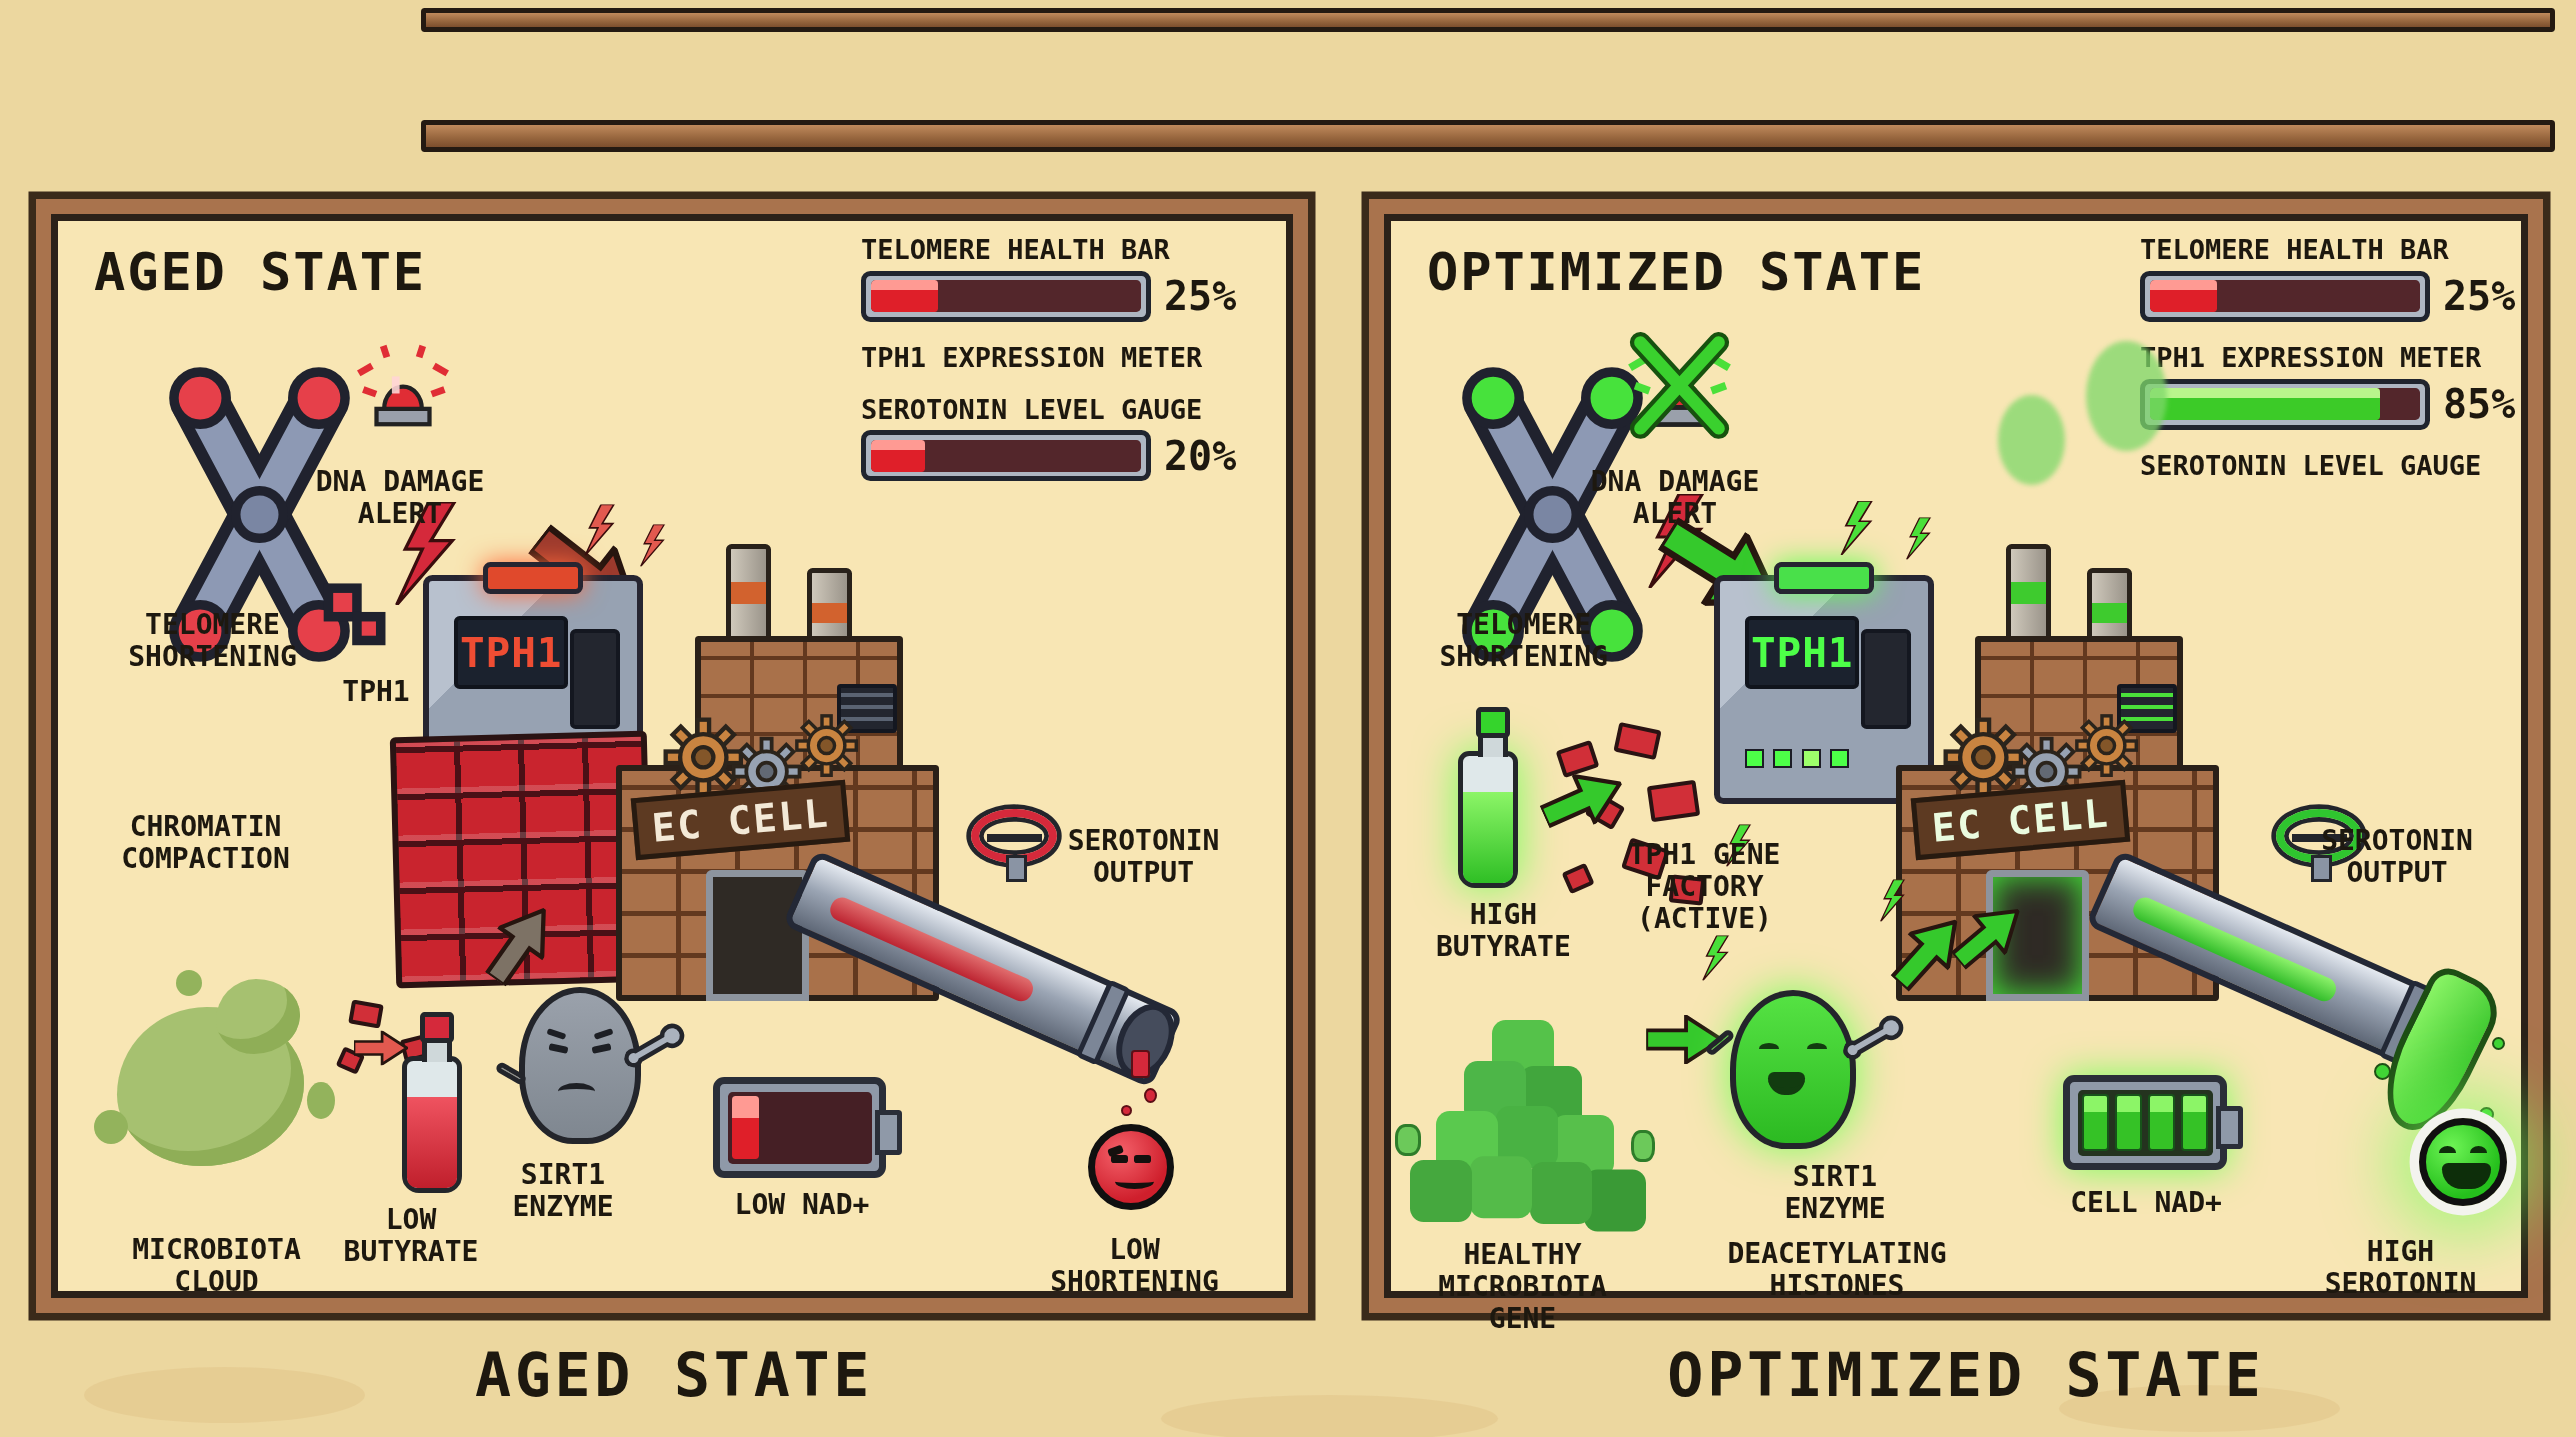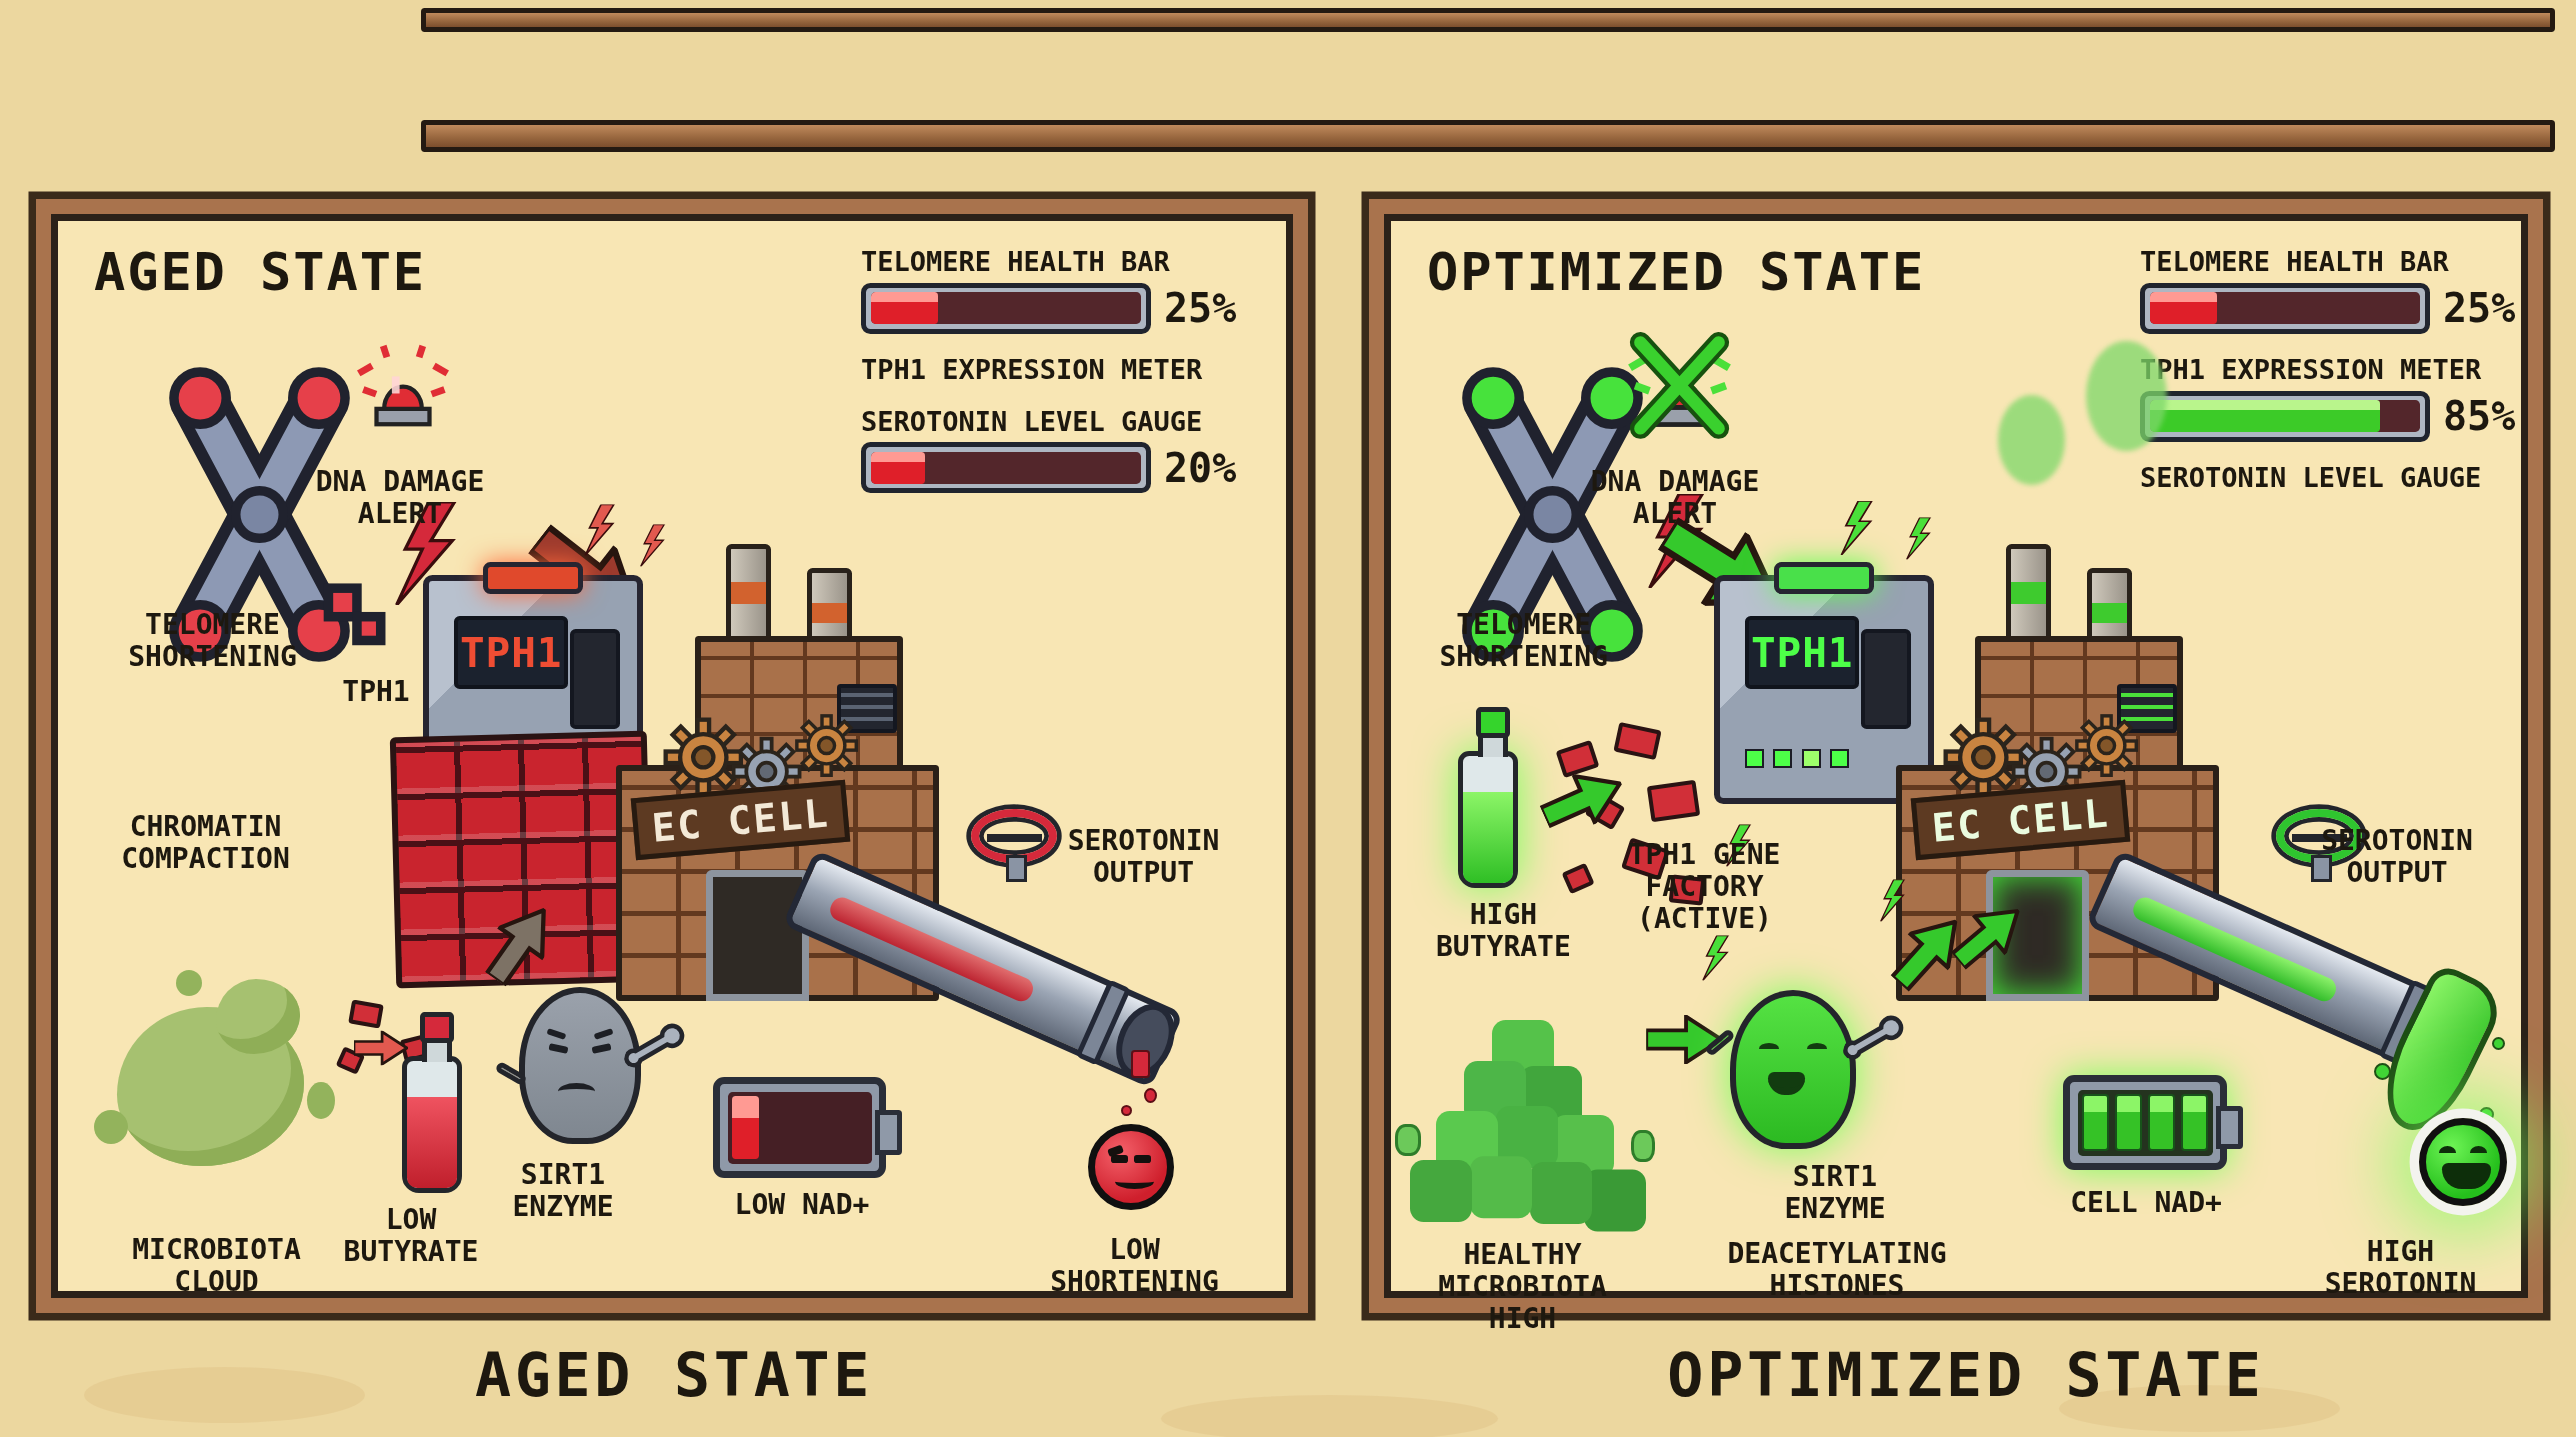--- a/index.html
+++ b/index.html
@@ -22,21 +22,21 @@
     line-height:1; color:#16120c; padding:1.9px 0 5.6px 0; }
   
   .panel { position:absolute; top:214px; height:1084px; background:#f8e6b4;
     border:7.5px solid #2b2119; box-shadow:0 0 0 15px #a9734d, 0 0 0 22.5px #3a2a1a; }
   .panel.aged { left:51px;  width:1242px; }
   .panel.opt  { left:1384px; width:1144px; }
   .hdr { position:absolute; left:36px; top:20.6px; font-size:52px; font-weight:bold; letter-spacing:1.9px; }
   .cap { position:absolute; top:1340px; font-size:60px; font-weight:bold; letter-spacing:3.7px; text-align:center; }
   .lbl { position:absolute; font-weight:bold; text-align:center; font-size:28px; line-height:1.15; letter-spacing:0px; }
   
-  .gauges { position:absolute; top:13px; width:431px;margin-top:12px; }
+  .gauges { position:absolute; top:13px; width:431px; }
   .panel.aged .gauges { left:803px; } .panel.opt .gauges { left:749px; }
   .g-row { margin-bottom:20.6px; }
   .g-label { font-size:27px; font-weight:bold; margin-bottom:5.6px; white-space:nowrap; }
   .g-line { display:flex; align-items:center; gap:13px; }
   .gauge { width:290px; height:51px; background:#aeb6c2; border:5.6px solid #20242e; border-radius:9.4px; padding:4.7px; }
   .g-track { width:100%; height:100%; background:#53262b; border-radius:4.7px; overflow:hidden; }
   .g-fill { height:100%; border-radius:3.7px; }
   .g-fill.bad  { background:linear-gradient(#ff9a93 0 32%, #df1f29 32%); }
   .g-fill.good { background:linear-gradient(#b9f58c 0 32%, #3ccb28 32%); }
   .g-pct { font-size:40px; font-weight:bold; }
@@ -557,21 +557,21 @@
   <div class="gush" style="left:1007px; top:749px; width:79px; height:165px;"></div>
   <div class="drop" style="left:983px; top:842px; width:17px; height:17px;"></div>
   <div class="drop" style="left:1101px; top:816px; width:13px; height:13px;"></div>
   <div class="drop" style="left:1088px; top:886px; width:15px; height:15px;"></div>
 
   <div class="mound" style="left:7.5px; top:791px; width:253px; height:220px;">
     <div class="base" style="left:11.2px; top:148px;"></div>
     <div class="dot" style="left:-3.7px; top:112px; width:26px; height:32px;"></div>
     <div class="dot" style="left:232px; top:118px; width:24px; height:32px;"></div>
   </div>
-  <div class="lbl" style="left:19px; top:1018px; width:225px;">HEALTHY MICROBIOTA HIGH</div>
+  <div class="lbl" style="left:19px; top:1018px; width:225px;">HEALTHY MICROBIOTA GENE</div>
 
   <svg class="arr" style="left:255px; top:794px; width:77px; height:49px;" viewBox="0 0 100 64">
     <use href="#arrow" fill="#35c92c"></use>
   </svg>
 
   <div class="chara grn-c" style="left:339px; top:769px; width:126px; height:159px;">
     <div class="eye" style="left:20%; top:32%; width:20.6px;"></div>
     <div class="eye" style="right:20%; top:32%; width:20.6px;"></div>
     <div class="mouth"></div>
     <div class="arm" style="left:-32px; top:28%; transform:rotate(-40deg);"></div>

